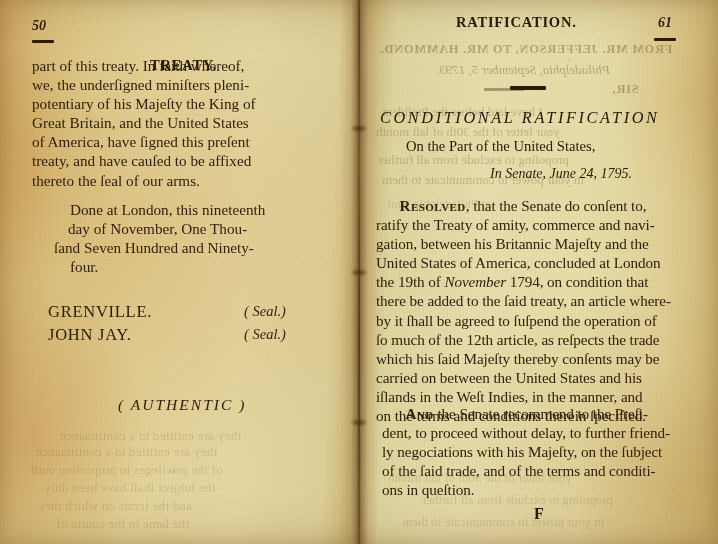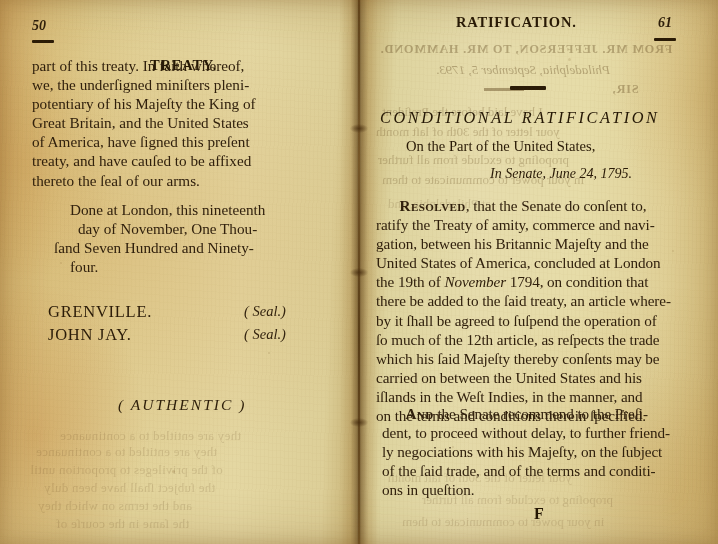--- a/index.html
+++ b/index.html
@@ -141,21 +141,21 @@
       <div>we, the underſigned miniſters pleni-</div>
       <div>potentiary of his Majeſty the King of</div>
       <div>Great Britain, and the United States</div>
       <div>of America, have ſigned this preſent</div>
       <div>treaty, and have cauſed to be affixed</div>
       <div>thereto the ſeal of our arms.</div>
     </div>
 
     <div class="col body" style="left:48px;top:200px;width:276px;">
       <div style="margin-left:22px;">Done at London, this nineteenth</div>
-      <div style="margin-left:30px;">day of November, One Thou-</div>
+      <div style="margin-left:20px;">day of November, One Thou-</div>
       <div style="margin-left:6px;">ſand Seven Hundred and Ninety-</div>
       <div style="margin-left:22px;font-family:Liberation Serif, serif;">four.</div>
     </div>
 
     <div class="col" style="left:48px;top:290px;width:290px;margin-top:12px;">
       <div style="position:relative;height:23px;">
         <span class="sigline" style="position:absolute;left:0;top:0;">GRENVILLE.</span>
         <span class="seal" style="position:absolute;left:196px;top:1px;">( Seal.)</span>
       </div>
       <div style="position:relative;height:23px;">

